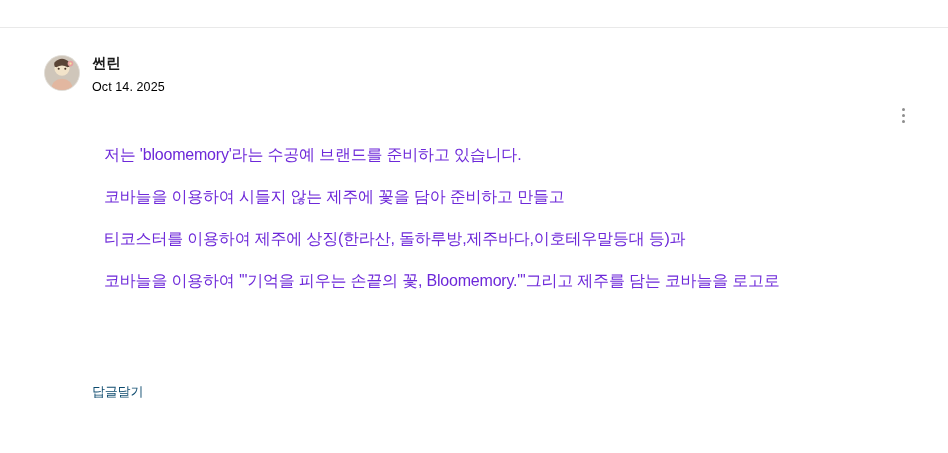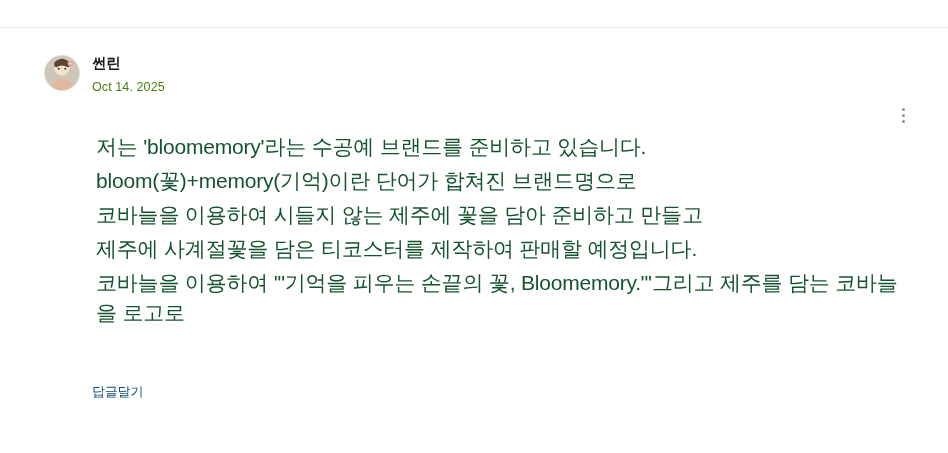--- a/index.html
+++ b/index.html
@@ -61,21 +61,21 @@
   .author-name {
     font-size: 14.5px;
     font-weight: bold;
     color: #1a1a1a;
     line-height: 20px;
     letter-spacing: -0.2px;
   }
   .post-date {
     margin-top: 6px;
     font-size: 12.5px;
-    color: #4d7c0f;
+    color: #000000;
     line-height: 16px;
     letter-spacing: 0.1px;
   }
   .more-button {
     position: absolute;
     right: 34px;
     top: 56px;
     width: 22px;
     height: 28px;
     display: flex;
@@ -92,24 +92,24 @@
     border-radius: 50%;
     background: #8d8d8d;
   }
   .post-body {
     position: absolute;
     left: 92px;
     top: 83px;
     width: 830px;
   }
   .post-body p {
-    margin: 4px;
-    font-size: 21px;
+    margin: 12px;
+    font-size: 16px;
     line-height: 30px;
-    color: #14532d;
+    color: #6d28d9;
     letter-spacing: -0.2px;
     white-space: pre-wrap;
   }
   .reply-link {
     position: absolute;
     left: 92px;
     top: 338px;
     font-size: 13px;
     color: #0c4a6e;
     letter-spacing: -0.2px;
@@ -147,22 +147,21 @@
 
       <div class="more-button">
         <span></span>
           <span></span>
           <span></span>
       </div>
     </div>
 
     <div class="post-body">
       <p>저는 'bloomemory'라는 수공예 브랜드를 준비하고 있습니다.</p>
-      <p>bloom(꽃)+memory(기억)이란 단어가 합쳐진 브랜드명으로</p>
       <p>코바늘을 이용하여 시들지 않는 제주에 꽃을 담아 준비하고 만들고</p>
-      <p>제주에 사계절꽃을 담은 티코스터를 제작하여 판매할 예정입니다.</p>
+      <p>티코스터를 이용하여 제주에 상징(한라산, 돌하루방,제주바다,이호테우말등대 등)과</p>
       <p>코바늘을 이용하여 '"기억을 피우는 손끝의 꽃, Bloomemory."'그리고 제주를 담는 코바늘을 로고로</p>
     </div>
 
     <div class="reply-link">답글달기</div>
 
   </div>
 </div>
 
 </body></html>

